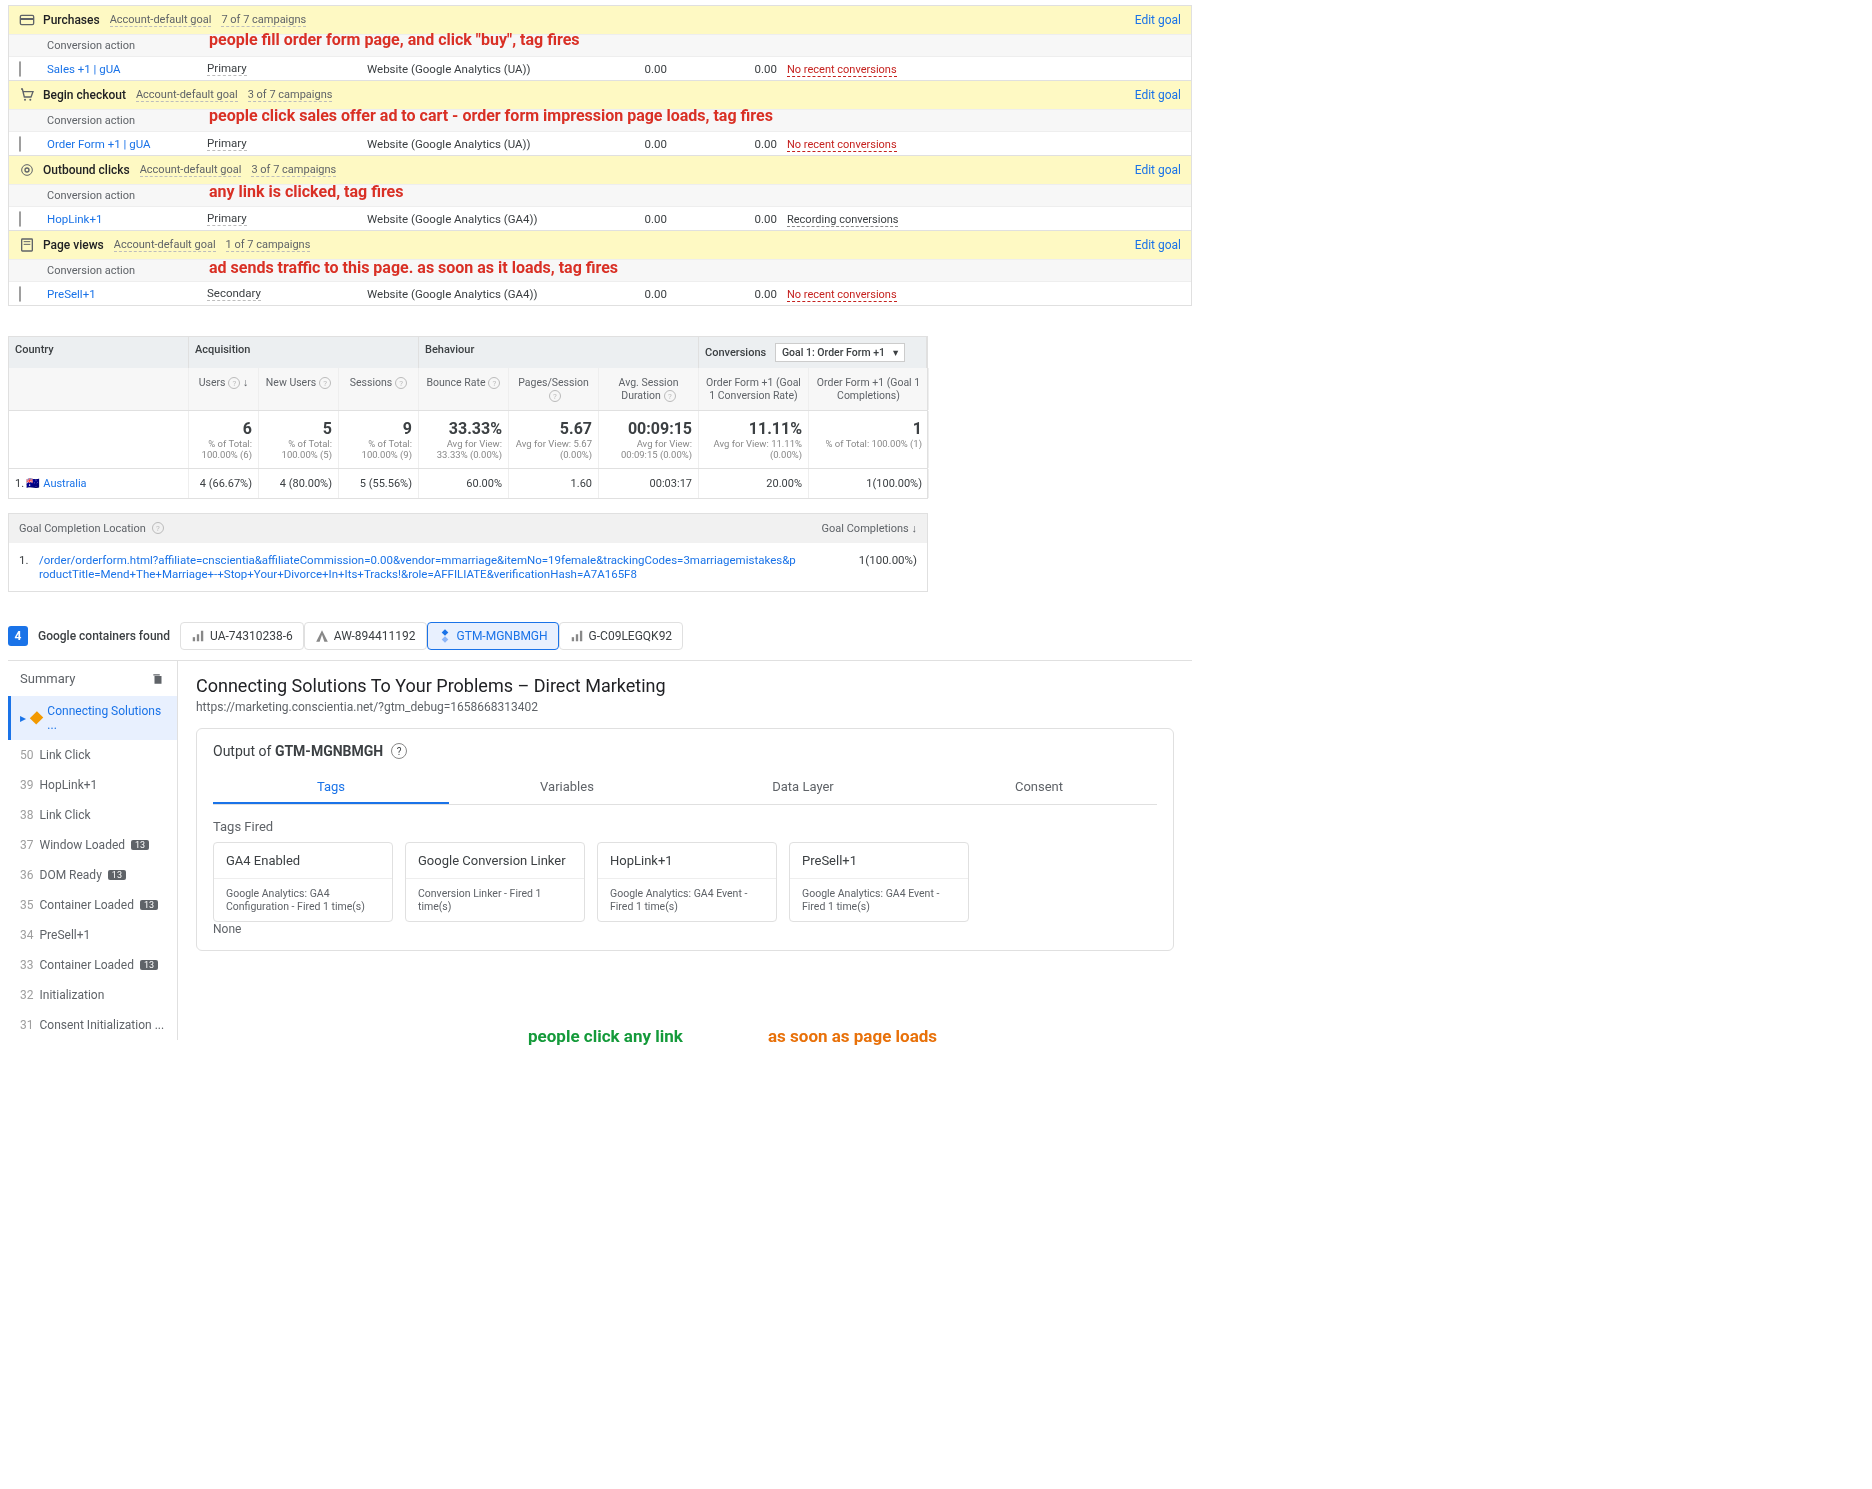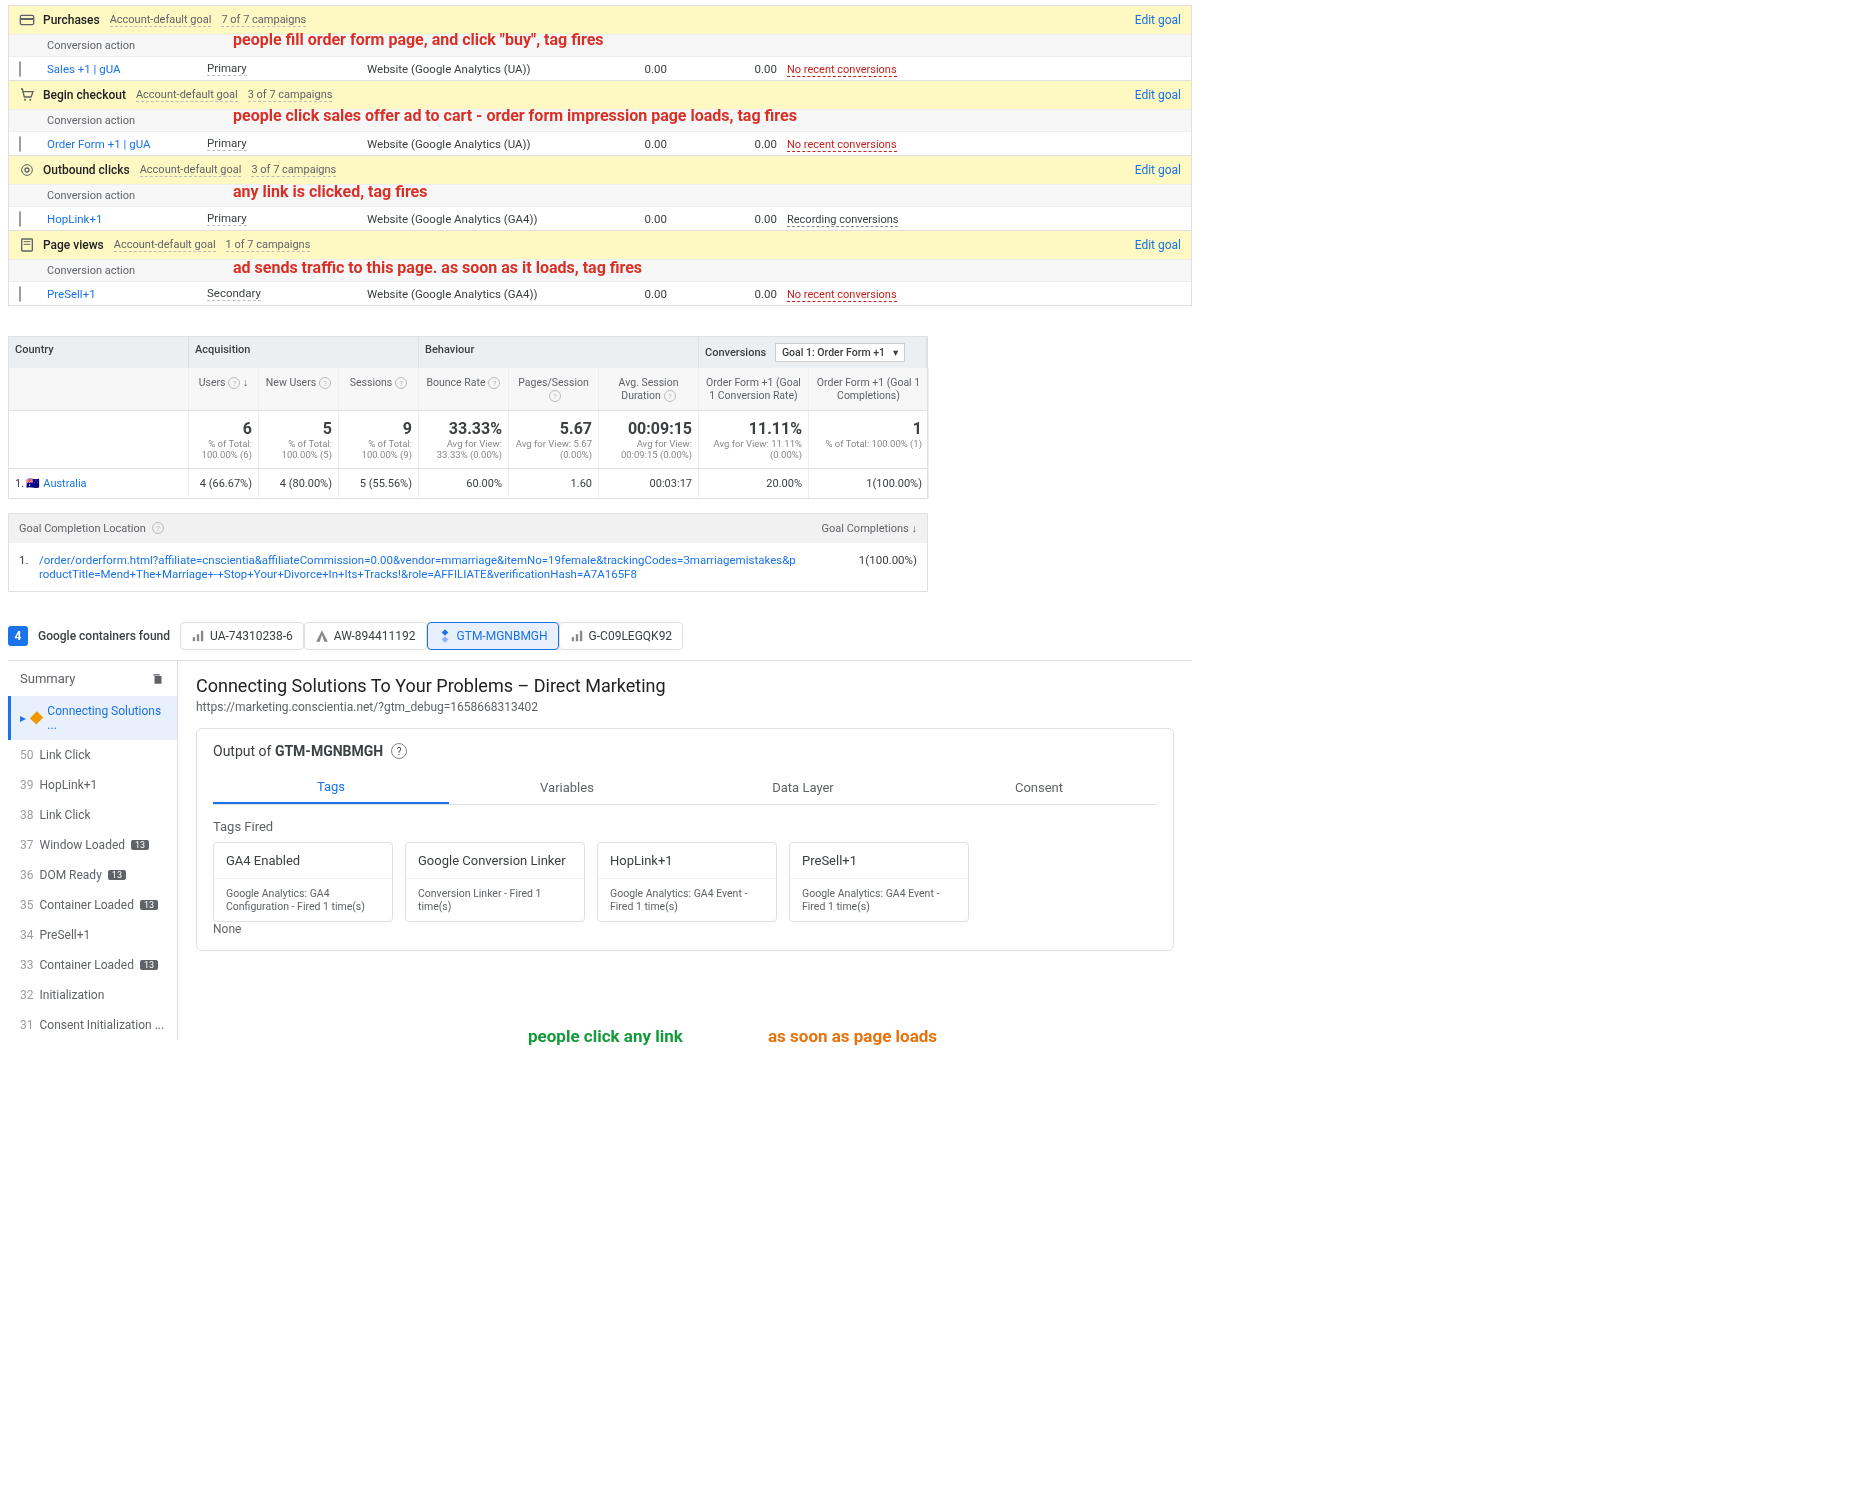--- a/index.html
+++ b/index.html
@@ -17,21 +17,21 @@
   .ads .colhead, .ads .row { display:grid; grid-template-columns: 28px 160px 160px 200px 110px 110px 180px; align-items:center; padding:4px 10px; border-top:1px solid #eee; font-size:11.5px; background:#fff;}
   .ads .colhead{background:#f7f7f7;color:#5f6368;font-size:11px;}
   .ads .row .ca-link{color:#1a73e8;}
   .ads .row .num{text-align:right;padding-right:10px;}
   .ads .row .status-bad{color:#c5221f;font-size:11px;border-bottom:1px dashed #c5221f;}
   .ads .row .status-ok{color:#3c4043;font-size:11px;border-bottom:1px dashed #888;}
   .ads .chk{width:14px;height:14px;border:1.5px solid #9e9e9e;border-radius:2px;}
   .ads .prim{border-bottom:1px dashed #bdbdbd;display:inline-block;}
   .ads .footer{padding:8px 14px;text-align:right;color:#5f6368;border-top:1px solid #e0e0e0;}
   
-  .annot { position:absolute; color:#d93025; font-weight:bold; font-size:16px; pointer-events:none;margin-left:24px; }
+  .annot { position:absolute; color:#d93025; font-weight:bold; font-size:16px; pointer-events:none; }
   
   
   .midwrap{position:relative;margin:30px 8px 10px 8px;}
   .ga-table { border:1px solid #e0e0e0; width:920px; }
   .ga-table .hgroup{grid-column:span 9;display:grid;grid-template-columns:180px 230px 280px 1fr;background:#eceff1;}
   .ga-table .hgroup .gcell{padding:6px;border-right:1px solid #e0e0e0;font-weight:500;font-size:11px;}
   .ga-table .datarow{display:grid;grid-template-columns:180px 70px 80px 80px 90px 90px 100px 110px 120px;border-top:1px solid #e0e0e0;}
   .ga-table .datarow .dcell{padding:8px 6px;text-align:right;border-right:1px solid #eee;font-size:11px;}
   .ga-table .datarow .dcell.l{text-align:left;}
   .ga-table .datarow .sub{color:#888;font-size:9.5px;display:block;}
@@ -79,21 +79,21 @@
   .ta-side .ev .cnt{background:#5f6368;color:#fff;font-size:9px;padding:0 4px;border-radius:2px;}
   .ta-side .ev .diam{width:10px;height:10px;background:#f29900;transform:rotate(45deg);}
   
   .ta-main{flex:1;padding:14px 18px;position:relative;}
   .ta-main h2{font-size:18px;font-weight:400;color:#202124;margin-bottom:4px;}
   .ta-main .url{color:#5f6368;font-size:12px;margin-bottom:14px;display:block;}
   .ta-main .card{border:1px solid #e0e0e0;border-radius:6px;padding:14px 16px;}
   .ta-main .outh{display:flex;align-items:center;gap:8px;margin-bottom:12px;}
   .ta-main .outh .t{font-size:14px;}
   .ta-main .outh .q{width:16px;height:16px;border:1px solid #888;border-radius:50%;font-size:10px;display:inline-flex;align-items:center;justify-content:center;}
-  .ta-main .tabs{display:flex;border-bottom:1px solid #e0e0e0;margin-bottom:14px;align-items:center;}
+  .ta-main .tabs{display:flex;border-bottom:1px solid #e0e0e0;margin-bottom:14px;}
   .ta-main .tabs div{flex:1;text-align:center;padding:8px;font-size:13px;color:#5f6368;}
   .ta-main .tabs div.active{color:#1a73e8;border-bottom:2px solid #1a73e8;}
   .ta-main .sect{font-size:13px;color:#5f6368;margin:6px 0 8px 0;}
   .ta-main .tiles{display:flex;gap:12px;flex-wrap:wrap;}
   .ta-main .tile{border:1px solid #e0e0e0;border-radius:4px;width:180px;padding:0;}
   .ta-main .tile .tn{padding:10px 12px;font-size:13px;}
   .ta-main .tile .tm{padding:8px 12px;font-size:10.5px;color:#5f6368;border-top:1px solid #eee;}
   
   .free-annot{position:absolute;font-weight:bold;font-size:17px;}
   .free-annot.green{color:#149a3a;}

